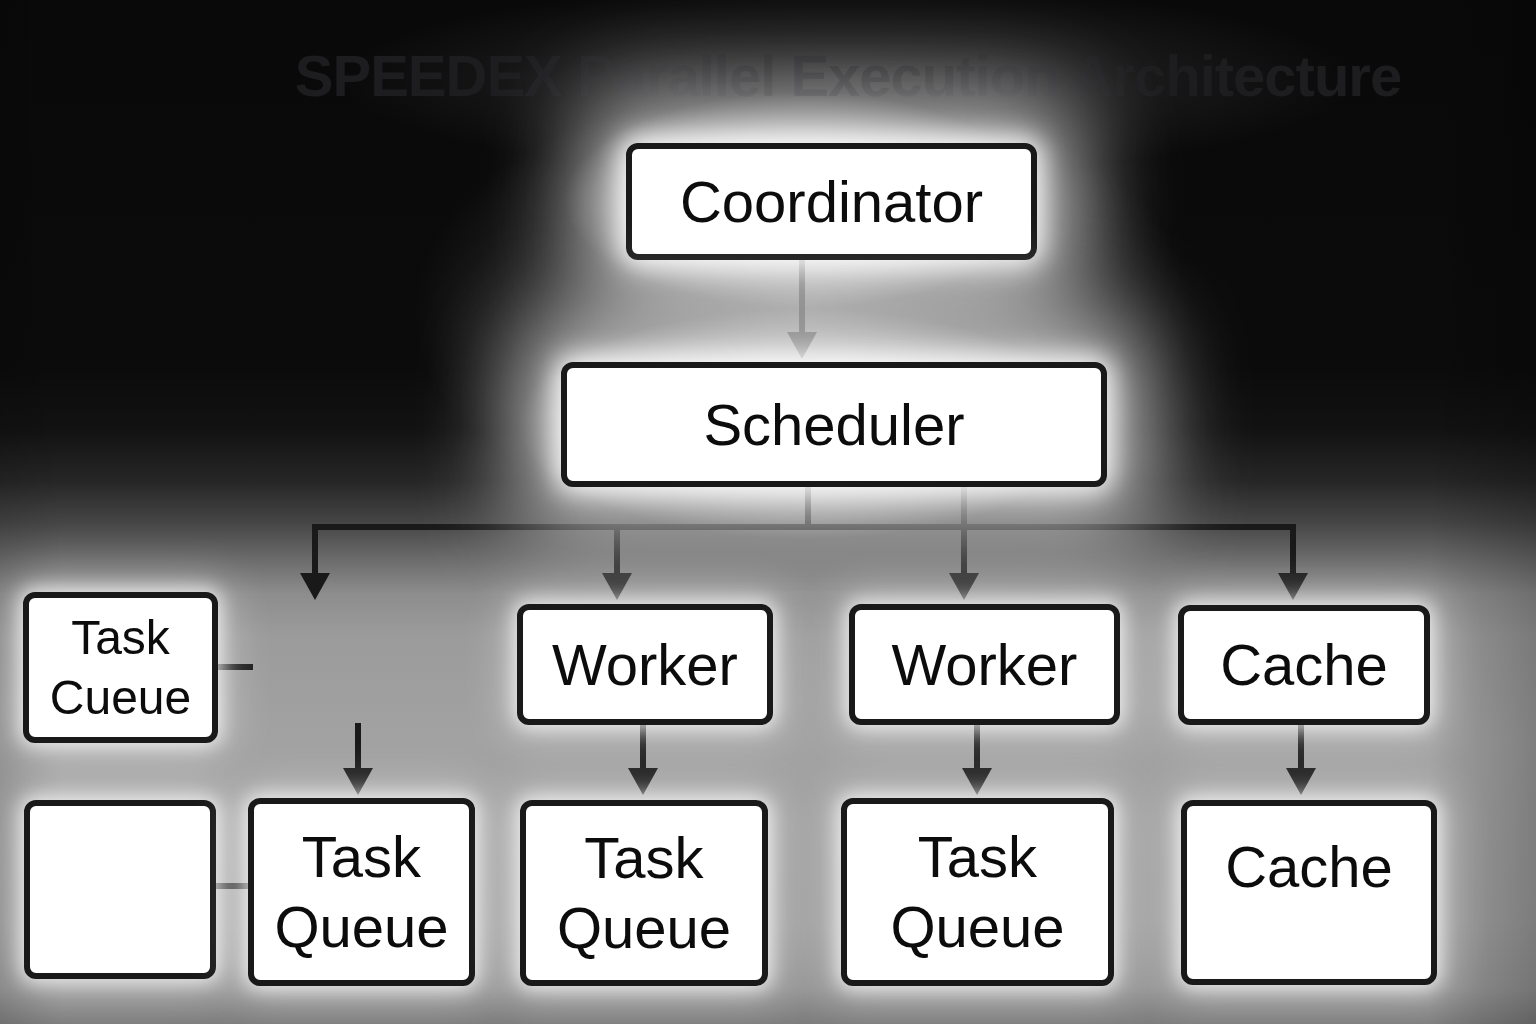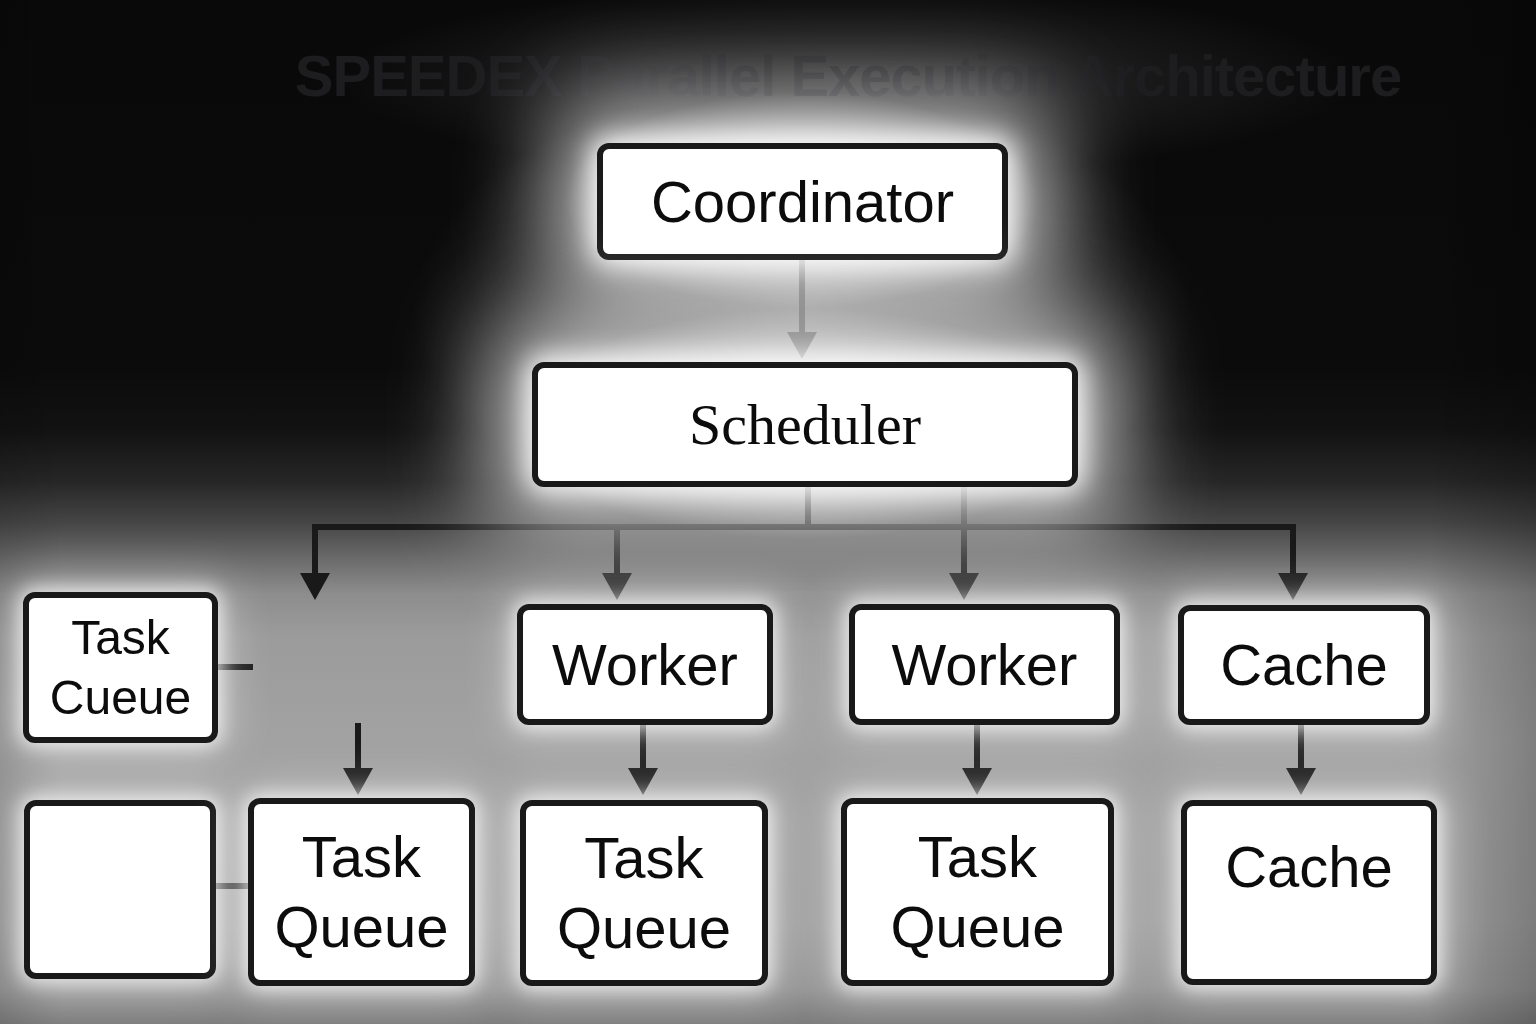--- a/index.html
+++ b/index.html
@@ -51,23 +51,24 @@
     border: 6px solid #191919;
     border-radius: 12px;
     display: flex; align-items: center; justify-content: center;
     color: #0c0c0c;
     font-size: 58px;
     box-shadow: 0 0 18px 4px rgba(255,255,255,0.70), 0 0 44px 12px rgba(255,255,255,0.35);
   }
   .node .label { white-space: pre-line; text-align: center; line-height: 1.2; }
   .glow-strong {
     box-shadow: 0 0 26px 6px rgba(255,255,255,0.90), 0 0 95px 42px rgba(255,255,255,0.75);
+    margin-left: 29px;
   }
   .n-coordinator { left: 597px; top: 143px; width: 411px; height: 117px; }
-  .n-scheduler   { left: 532px; top: 362px; width: 546px; height: 125px; font-family: Liberation Serif, serif; }
+  .n-scheduler   { left: 532px; top: 362px; width: 546px; height: 125px; }
   .n-task-cueue  { left: 23px;  top: 592px; width: 195px; height: 151px; font-size: 48px; }
   .n-task-cueue .label { line-height: 1.25; }
   .n-taske       { left: 250px; top: 605px; width: 218px; height: 120px; }
   .n-worker-1    { left: 517px; top: 604px; width: 256px; height: 121px; }
   .n-worker-2    { left: 849px; top: 604px; width: 271px; height: 121px; }
   .n-cache-1     { left: 1178px; top: 605px; width: 252px; height: 120px; }
   .n-empty       { left: 24px;  top: 800px; width: 192px; height: 179px; }
   .n-task-queue-1{ left: 248px; top: 798px; width: 227px; height: 188px; }
   .n-task-queue-2{ left: 520px; top: 800px; width: 248px; height: 186px; }
   .n-task-queue-3{ left: 841px; top: 798px; width: 273px; height: 188px; }

